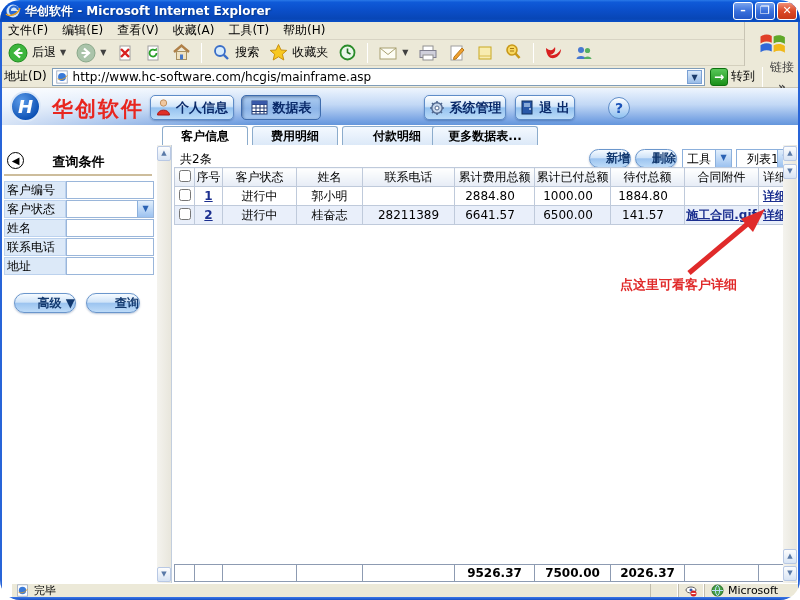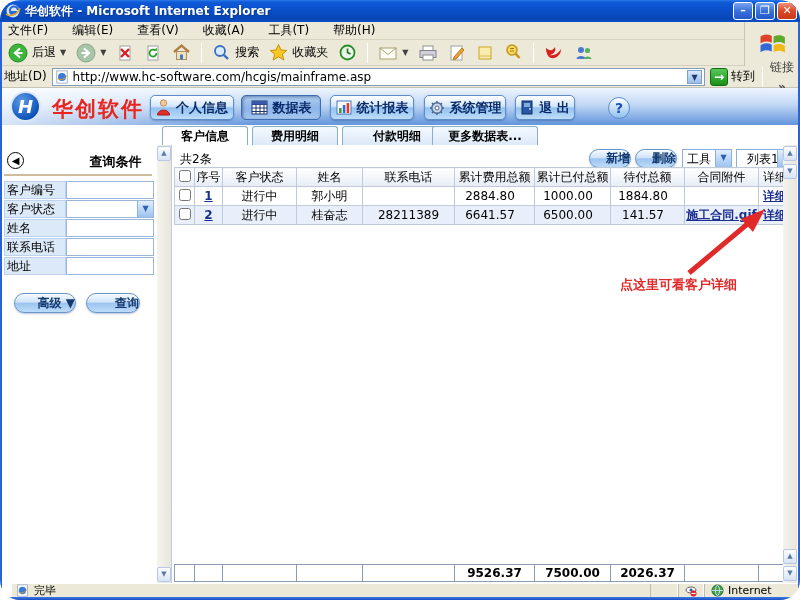--- a/index.html
+++ b/index.html
@@ -14,21 +14,21 @@
   .t-icon { width:16px; height:16px; margin:0 4px 0 2px; flex:0 0 auto; }
   .t-title { color:#fff; font-weight:bold; font-size:12px; text-shadow:1px 1px 1px #0a3a8c; white-space:nowrap; }
   .t-btns { margin-left:auto; display:flex; gap:2px; }
   .t-btn { width:20px; height:18px; border:1px solid #fff; border-radius:3px; color:#fff; font-size:11px;
     line-height:16px; text-align:center; font-weight:bold;
     background:linear-gradient(180deg,#7aa4ee 0%,#3a70dc 50%,#2458c8 100%); cursor:pointer; }
   .t-btn.close { background:linear-gradient(180deg,#f09078 0%,#dc4826 50%,#c83818 100%); }
 
   
   .menubar { position:absolute; left:0; top:22px; width:744px; height:18px; background:#ece9d8;
-    display:flex; align-items:center; gap:24px; padding-left:8px; border-bottom:1px solid #d8d4c4; }
+    display:flex; align-items:center; gap:14px; padding-left:8px; border-bottom:1px solid #d8d4c4; }
   .menu-item { cursor:pointer; white-space:nowrap; }
   .winlogo { position:absolute; right:0; top:22px; width:56px; height:44px; background:#ece9d8;
     border-left:1px solid #c8c4b4; display:flex; align-items:center; justify-content:center; }
 
   
   .toolbar { position:absolute; left:0; top:40px; width:744px; height:26px; background:#ece9d8;
     display:flex; align-items:center; gap:6px; padding-left:6px; border-bottom:1px solid #d4d0be; }
   .tbtn { display:flex; align-items:center; gap:4px; cursor:pointer; padding:1px 2px; white-space:nowrap; }
   .tsep { width:1px; height:20px; background:#c8c4b4; border-right:1px solid #fff; margin:0 2px; }
   .drop { font-size:8px; color:#404040; }
@@ -68,21 +68,21 @@
   .tab { position:absolute; top:1px; height:19px; border:1px solid #8caccc; border-bottom:none;
     border-radius:3px 3px 0 0; background:linear-gradient(180deg,#f4f9ff,#dce9f8);
     font-weight:bold; font-size:12px; text-align:center; line-height:18px; cursor:pointer; }
   .tab.active { background:#fff; }
 
   
   .sidebar { position:absolute; left:0; top:145px; width:157px; height:438px; background:#fff; }
   .sb-head { position:absolute; left:0; top:6px; width:157px; height:20px; }
   .back-circle { position:absolute; left:7px; top:1px; width:17px; height:17px; border:1px solid #000;
     border-radius:50%; text-align:center; line-height:15px; font-size:10px; cursor:pointer; }
-  .sb-title { position:absolute; left:0; top:2px; width:157px; text-align:center; font-weight:bold; font-size:13px;margin-left:37px; }
+  .sb-title { position:absolute; left:0; top:2px; width:157px; text-align:center; font-weight:bold; font-size:13px; }
   .sb-divider { position:absolute; left:4px; top:29px; width:148px; height:2px; background:#cdbd9c; }
   .sb-row { position:absolute; left:4px; width:150px; height:18px; }
   .sb-label { position:absolute; left:0; top:0; width:62px; height:18px; background:#dce9f8;
     border:1px solid #bcd2ee; line-height:16px; padding-left:2px; font-size:12px; }
   .sb-input { position:absolute; left:62px; top:0; width:88px; height:18px; background:#fff; border:1px solid #9ab6da; cursor:text; }
   .sb-select { position:absolute; left:62px; top:0; width:88px; height:18px; background:#fff; border:1px solid #9ab6da; cursor:pointer; }
   .sb-select .chev { position:absolute; right:0; top:0; width:16px; height:16px;
     background:linear-gradient(180deg,#e2effc,#9cc2f0); border-left:1px solid #8cb0dc;
     color:#2a62b4; font-size:8px; text-align:center; line-height:15px; }
   .pill { border:1px solid #6a96cc; border-radius:10px; color:#12386e; font-weight:bold; font-size:12px;
@@ -314,29 +314,20 @@
 
     <div class="nav-btn pressed" style="left:241px; width:80px;">
       <svg width="17" height="15" viewBox="0 0 17 15">
         <rect x="1" y="1" width="15" height="13" fill="#fff" stroke="#203870"></rect>
         <path d="M1 4.5 H16 M1 8 H16 M1 11.5 H16 M5 1 V14 M9 1 V14 M13 1 V14" stroke="#203870"></path>
         <rect x="1" y="1" width="15" height="3.5" fill="#3858a8"></rect>
       </svg>
       <span>数据表</span>
     </div>
 
-    <div class="nav-btn" style="left:330px; width:84px;">
-      <svg width="16" height="15" viewBox="0 0 16 15">
-        <rect x="1" y="1" width="14" height="13" fill="#fff" stroke="#4878b8"></rect>
-        <rect x="3" y="8" width="2.6" height="5" fill="#38a038"></rect>
-        <rect x="6.8" y="5" width="2.6" height="8" fill="#3868d8"></rect>
-        <rect x="10.6" y="3" width="2.6" height="10" fill="#e83828"></rect>
-      </svg>
-      <span>统计报表</span>
-    </div>
 
     <div class="nav-btn" style="left:424px; width:82px;">
       <svg width="16" height="16" viewBox="0 0 16 16">
         <circle cx="8" cy="8" r="5.2" fill="#c8d8ec" stroke="#506890" stroke-width="1.4"></circle>
         <circle cx="8" cy="8" r="2" fill="#fff" stroke="#506890"></circle>
         <path d="M8 1 V3 M8 13 V15 M1 8 H3 M13 8 H15 M3 3 L4.5 4.5 M11.5 11.5 L13 13 M13 3 L11.5 4.5 M4.5 11.5 L3 13" stroke="#506890" stroke-width="1.6"></path>
       </svg>
       <span>系统管理</span>
     </div>
 
@@ -523,21 +514,21 @@
         <circle cx="6" cy="5" r="1.6" fill="#3858a8"></circle>
         <circle cx="8.5" cy="8.5" r="3" fill="#d82020"></circle>
         <rect x="6.4" y="7.9" width="4.2" height="1.2" fill="#fff"></rect>
       </svg>
     </span>
     <span class="st-zone">
       <svg width="13" height="13" viewBox="0 0 13 13">
         <circle cx="6.5" cy="6.5" r="5.5" fill="#48a048" stroke="#206820"></circle>
         <path d="M1 6.5 H12 M6.5 1 a8 8 0 0 1 0 11 M6.5 1 a8 8 0 0 0 0 11" stroke="#b8e0f8" fill="none"></path>
       </svg>
-      <span>Internet</span>
+      <span>Microsoft</span>
     </span>
   </div>
 
   <div class="frame-side" style="left:0;"></div>
   <div class="frame-side" style="left:798px;"></div>
   <div class="frame-bottom"></div>
 
 </div>
 
 </body></html>

